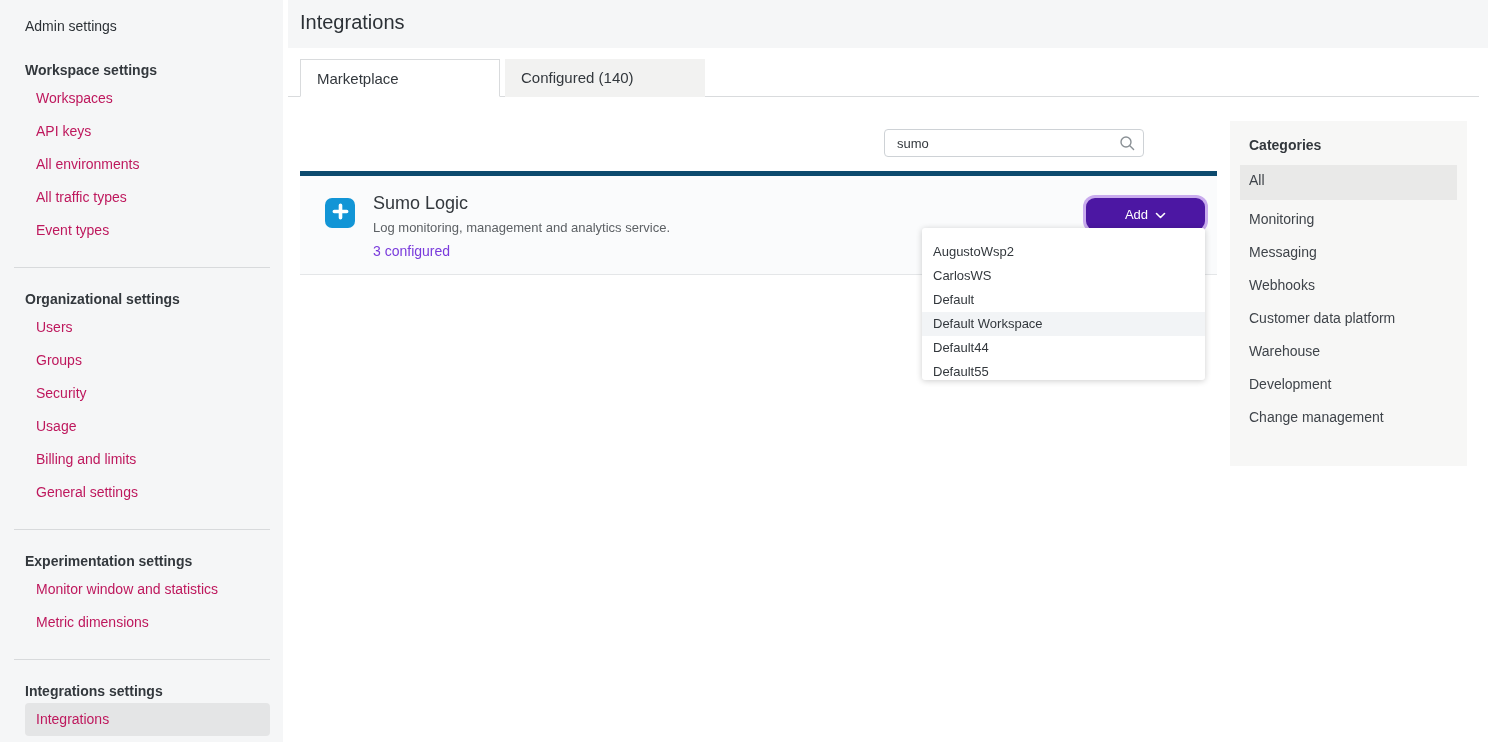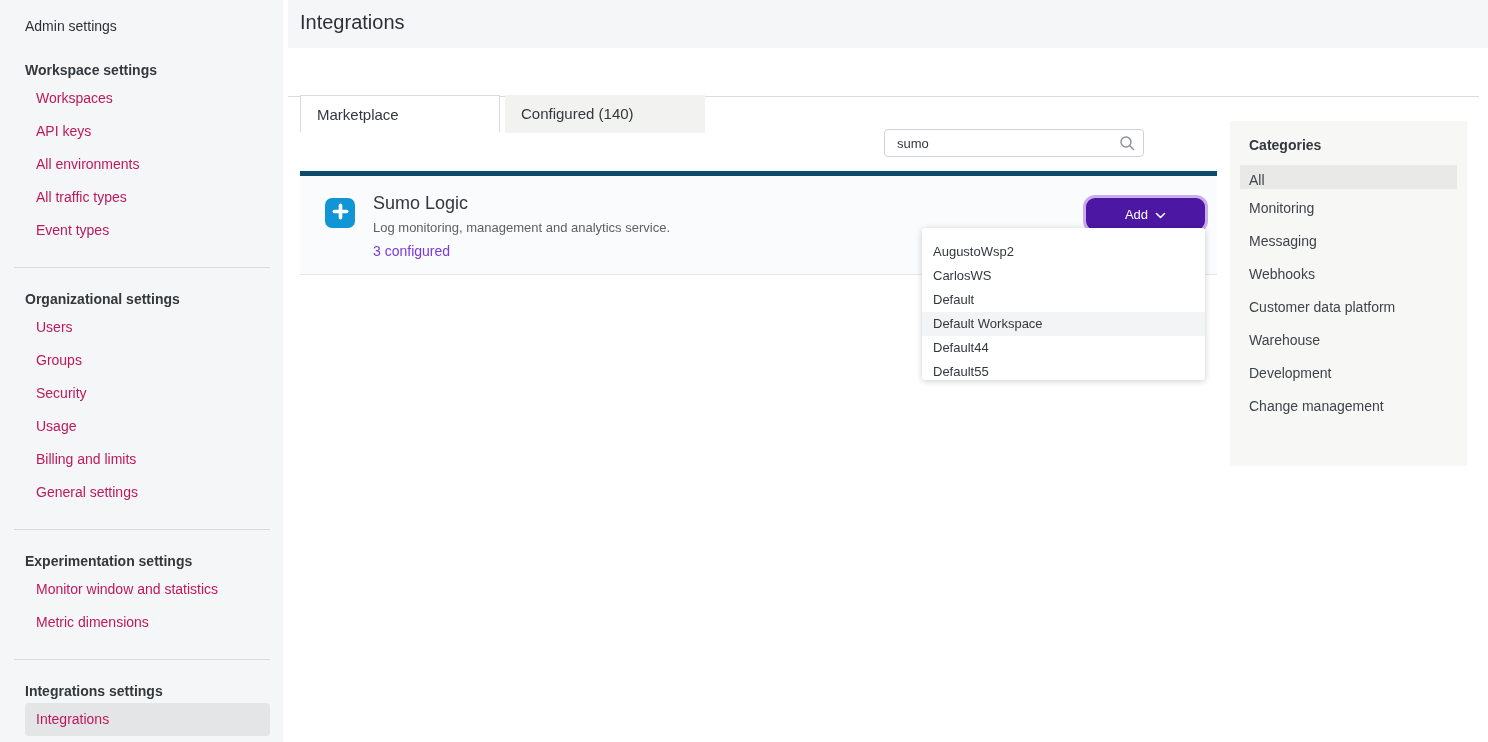--- a/index.html
+++ b/index.html
@@ -14,21 +14,21 @@
   .side-item { height:33px; line-height:33px; padding-left:36px; font-size:14px; color:#be185d; cursor:pointer; }
   .side-item.active { background:#e4e5e6; border-radius:4px; margin:0 13px 0 25px; padding-left:11px; }
   .side-divider { height:1px; background:#d8dadc; margin:20px 13px 0 14px; }
 
   
   .main-header { position:absolute; left:288px; top:0; right:0; height:48px; background:#f5f6f7; }
   .main-header .title { position:absolute; left:12px; top:11px; font-size:20px; color:#2c3136; }
 
   
   .tabs { position:absolute; left:288px; top:59px; right:9px; height:38px; border-bottom:1px solid #d9dbdd; padding-left:12px; display:flex; }
-  .tab { width:200px; height:38px; line-height:38px; padding-left:16px; font-size:15px; color:#33383d; background:#f2f2f1; margin-right:5px; cursor:pointer;margin-top:36px; }
+  .tab { width:200px; height:38px; line-height:38px; padding-left:16px; font-size:15px; color:#33383d; background:#f2f2f1; margin-right:5px; cursor:pointer; }
   .tab.active { background:#fff; border:1px solid #d9dbdd; border-bottom:1px solid #fff; margin-bottom:-1px; }
 
   
   .search-wrap { position:absolute; left:884px; top:129px; width:260px; height:28px; }
   .search-wrap input { width:100%; height:100%; border:1px solid #ced2d6; border-radius:4px; padding:0 34px 0 12px; font-size:13px; color:#33383d; font-family:inherit; background:#fff; outline:none; }
   .search-wrap .s-icon { position:absolute; right:9px; top:6px; }
 
   
   .card { position:absolute; left:300px; top:171px; width:917px; height:104px; background:#fafbfc; border-top:5px solid #0c4a6e; border-bottom:1px solid #e4e6e8; }
   .card .logo { position:absolute; left:25px; top:22px; width:30px; height:30px; background:#1295d6; border-radius:7px; display:flex; align-items:center; justify-content:center; }
@@ -39,21 +39,21 @@
 
   
   .dropdown { position:absolute; left:922px; top:228px; width:283px; height:152px; background:#fff; border-radius:3px; box-shadow:0 1px 6px rgba(0,0,0,0.2); padding-top:12px; overflow:hidden; z-index:5; }
   .dd-item { height:24px; line-height:24px; padding-left:11px; font-size:13px; color:#33383d; cursor:pointer; }
   .dd-item.highlighted { background:#f2f4f6; }
 
   
   .categories { position:absolute; left:1230px; top:121px; width:237px; height:345px; background:#f7f7f6; padding-top:12px; }
   .cat-heading { height:24px; line-height:24px; padding-left:19px; font-size:14px; font-weight:bold; color:#33383d; margin-bottom:8px; }
   .cat-item { height:33px; line-height:33px; padding-left:19px; font-size:14px; color:#3f444a; cursor:pointer; }
-  .cat-item.active { background:#e9e9e8; border-radius:0; margin:0 10px; padding-left:9px; height:24px; line-height:30px; margin-bottom:3px; }
+  .cat-item.active { background:#e9e9e8; border-radius:0; margin:0 10px; padding-left:9px; height:35px; line-height:30px; margin-bottom:3px; }
 </style>
 </head>
 <body>
 
 <div class="app">
 
   <div class="sidebar">
     <div class="side-title">Admin settings</div>
 
     <div class="side-heading">Workspace settings</div>

